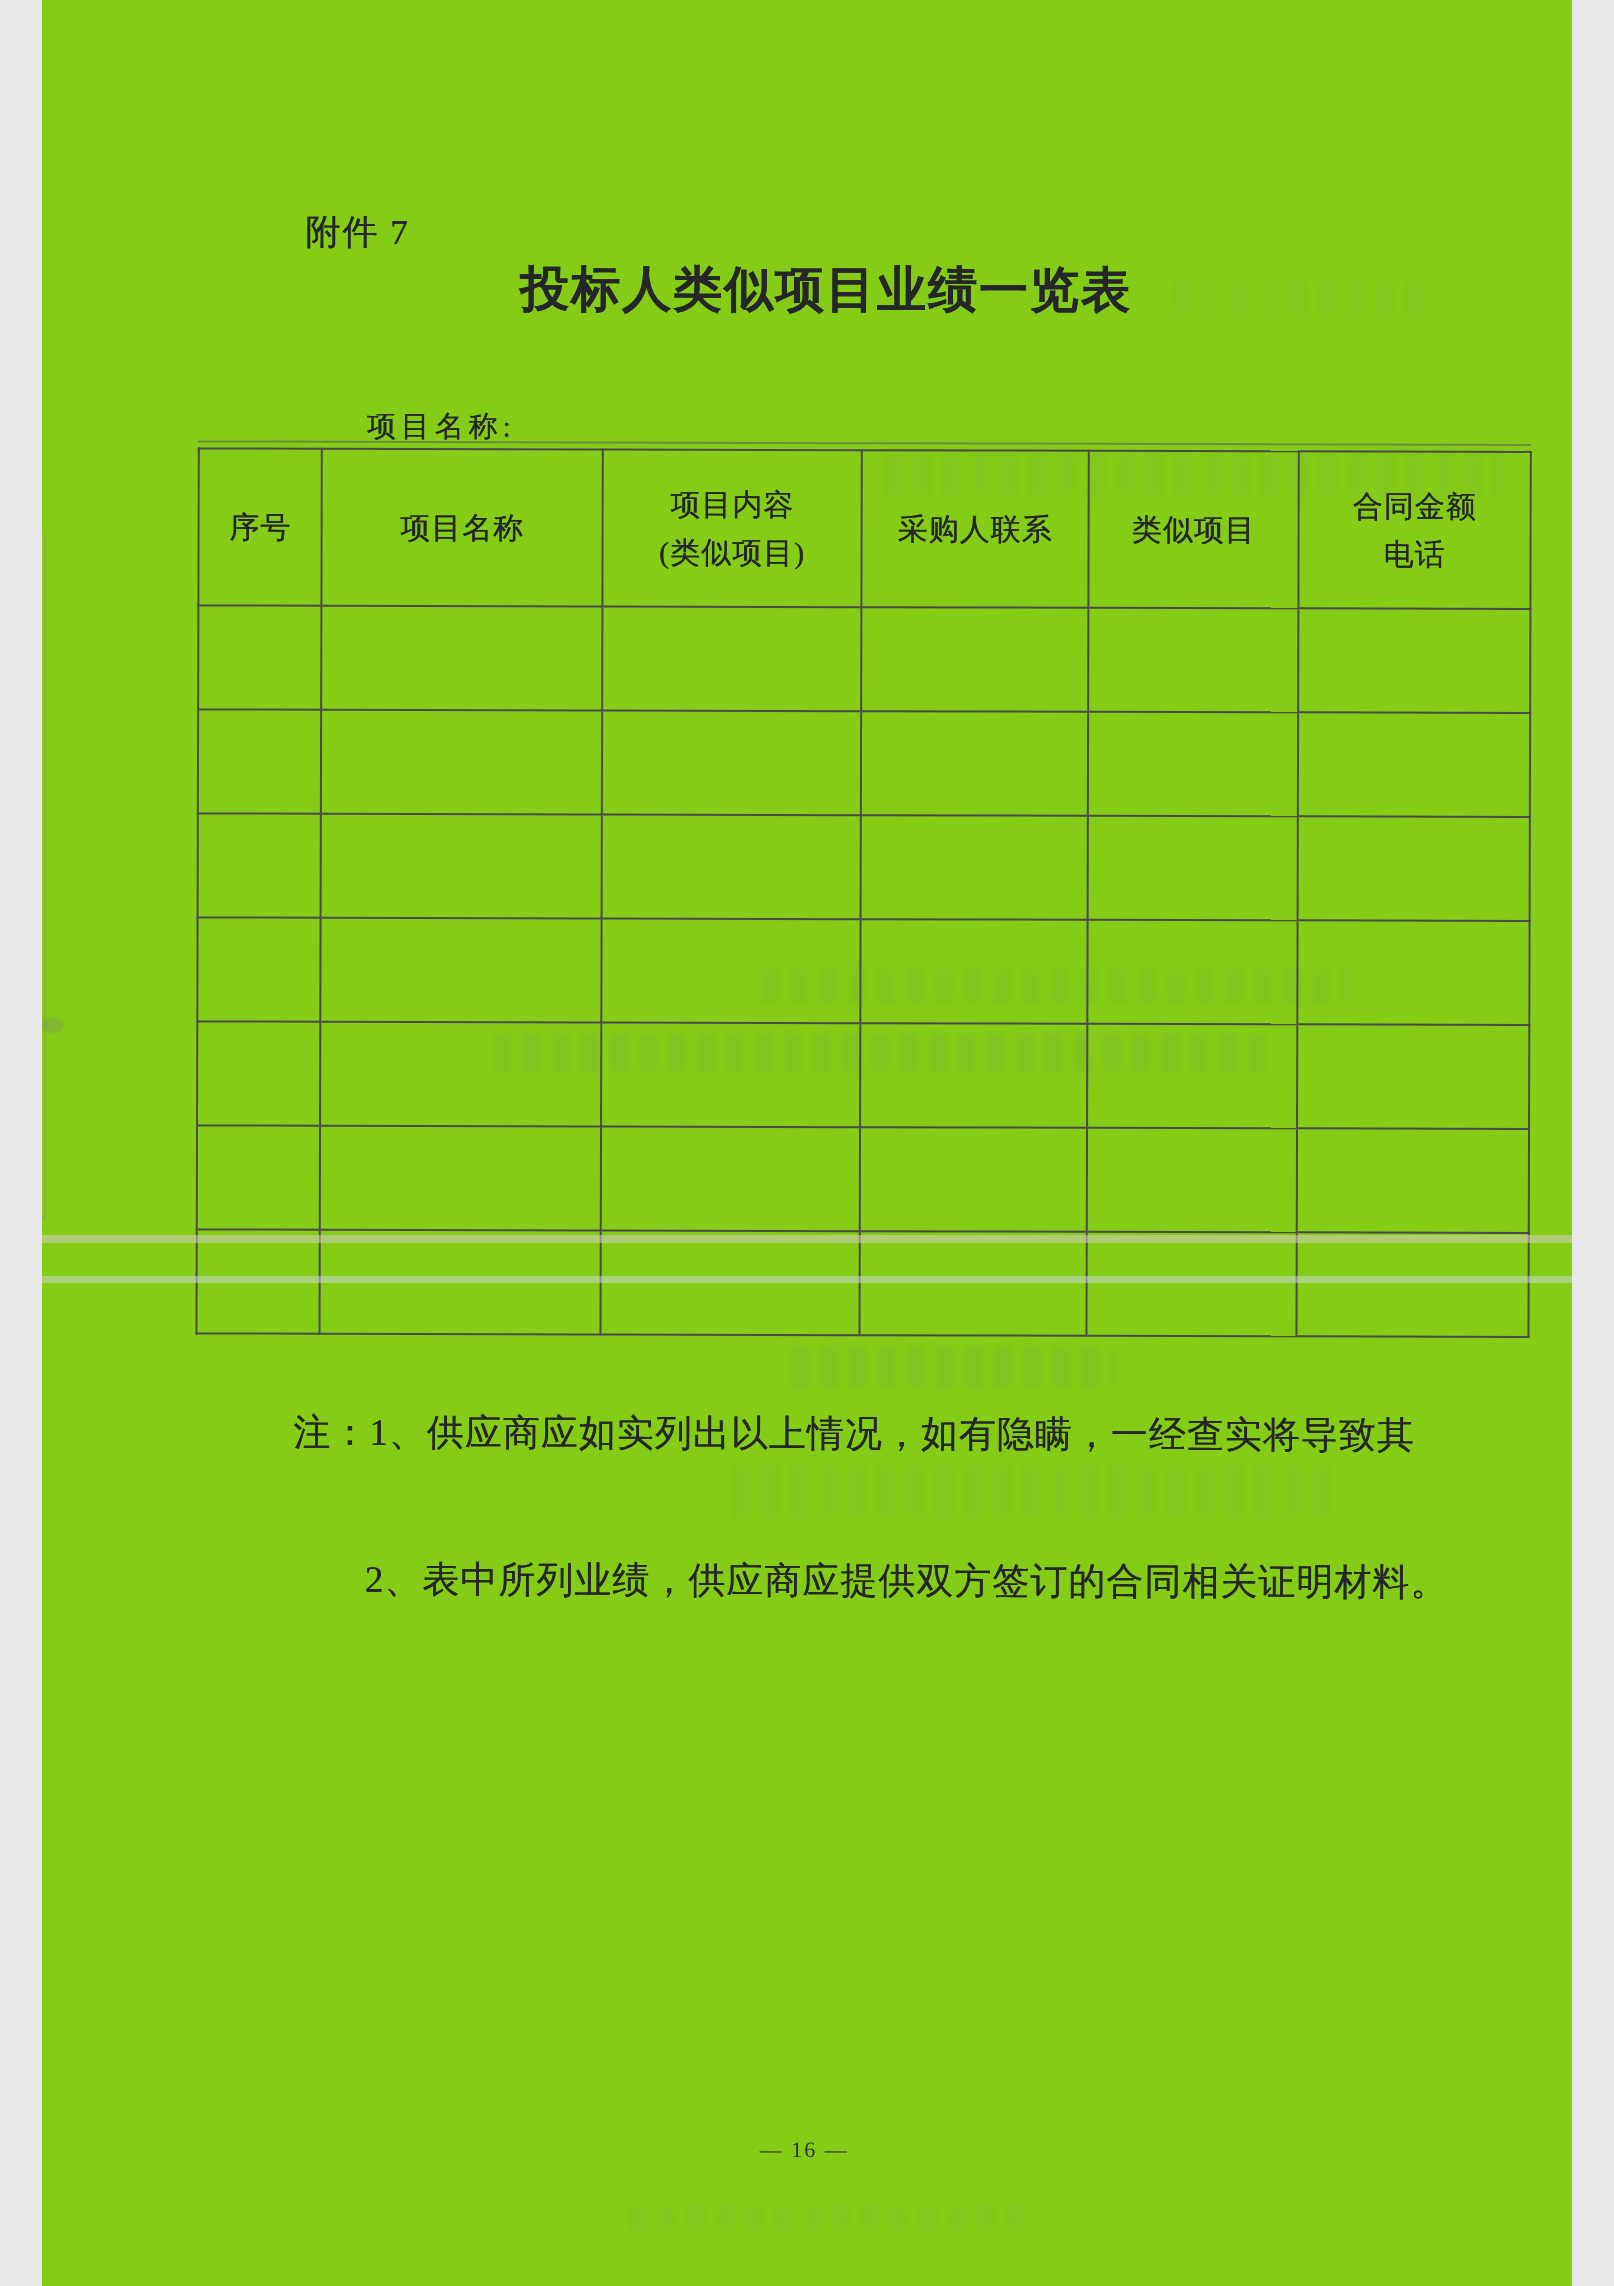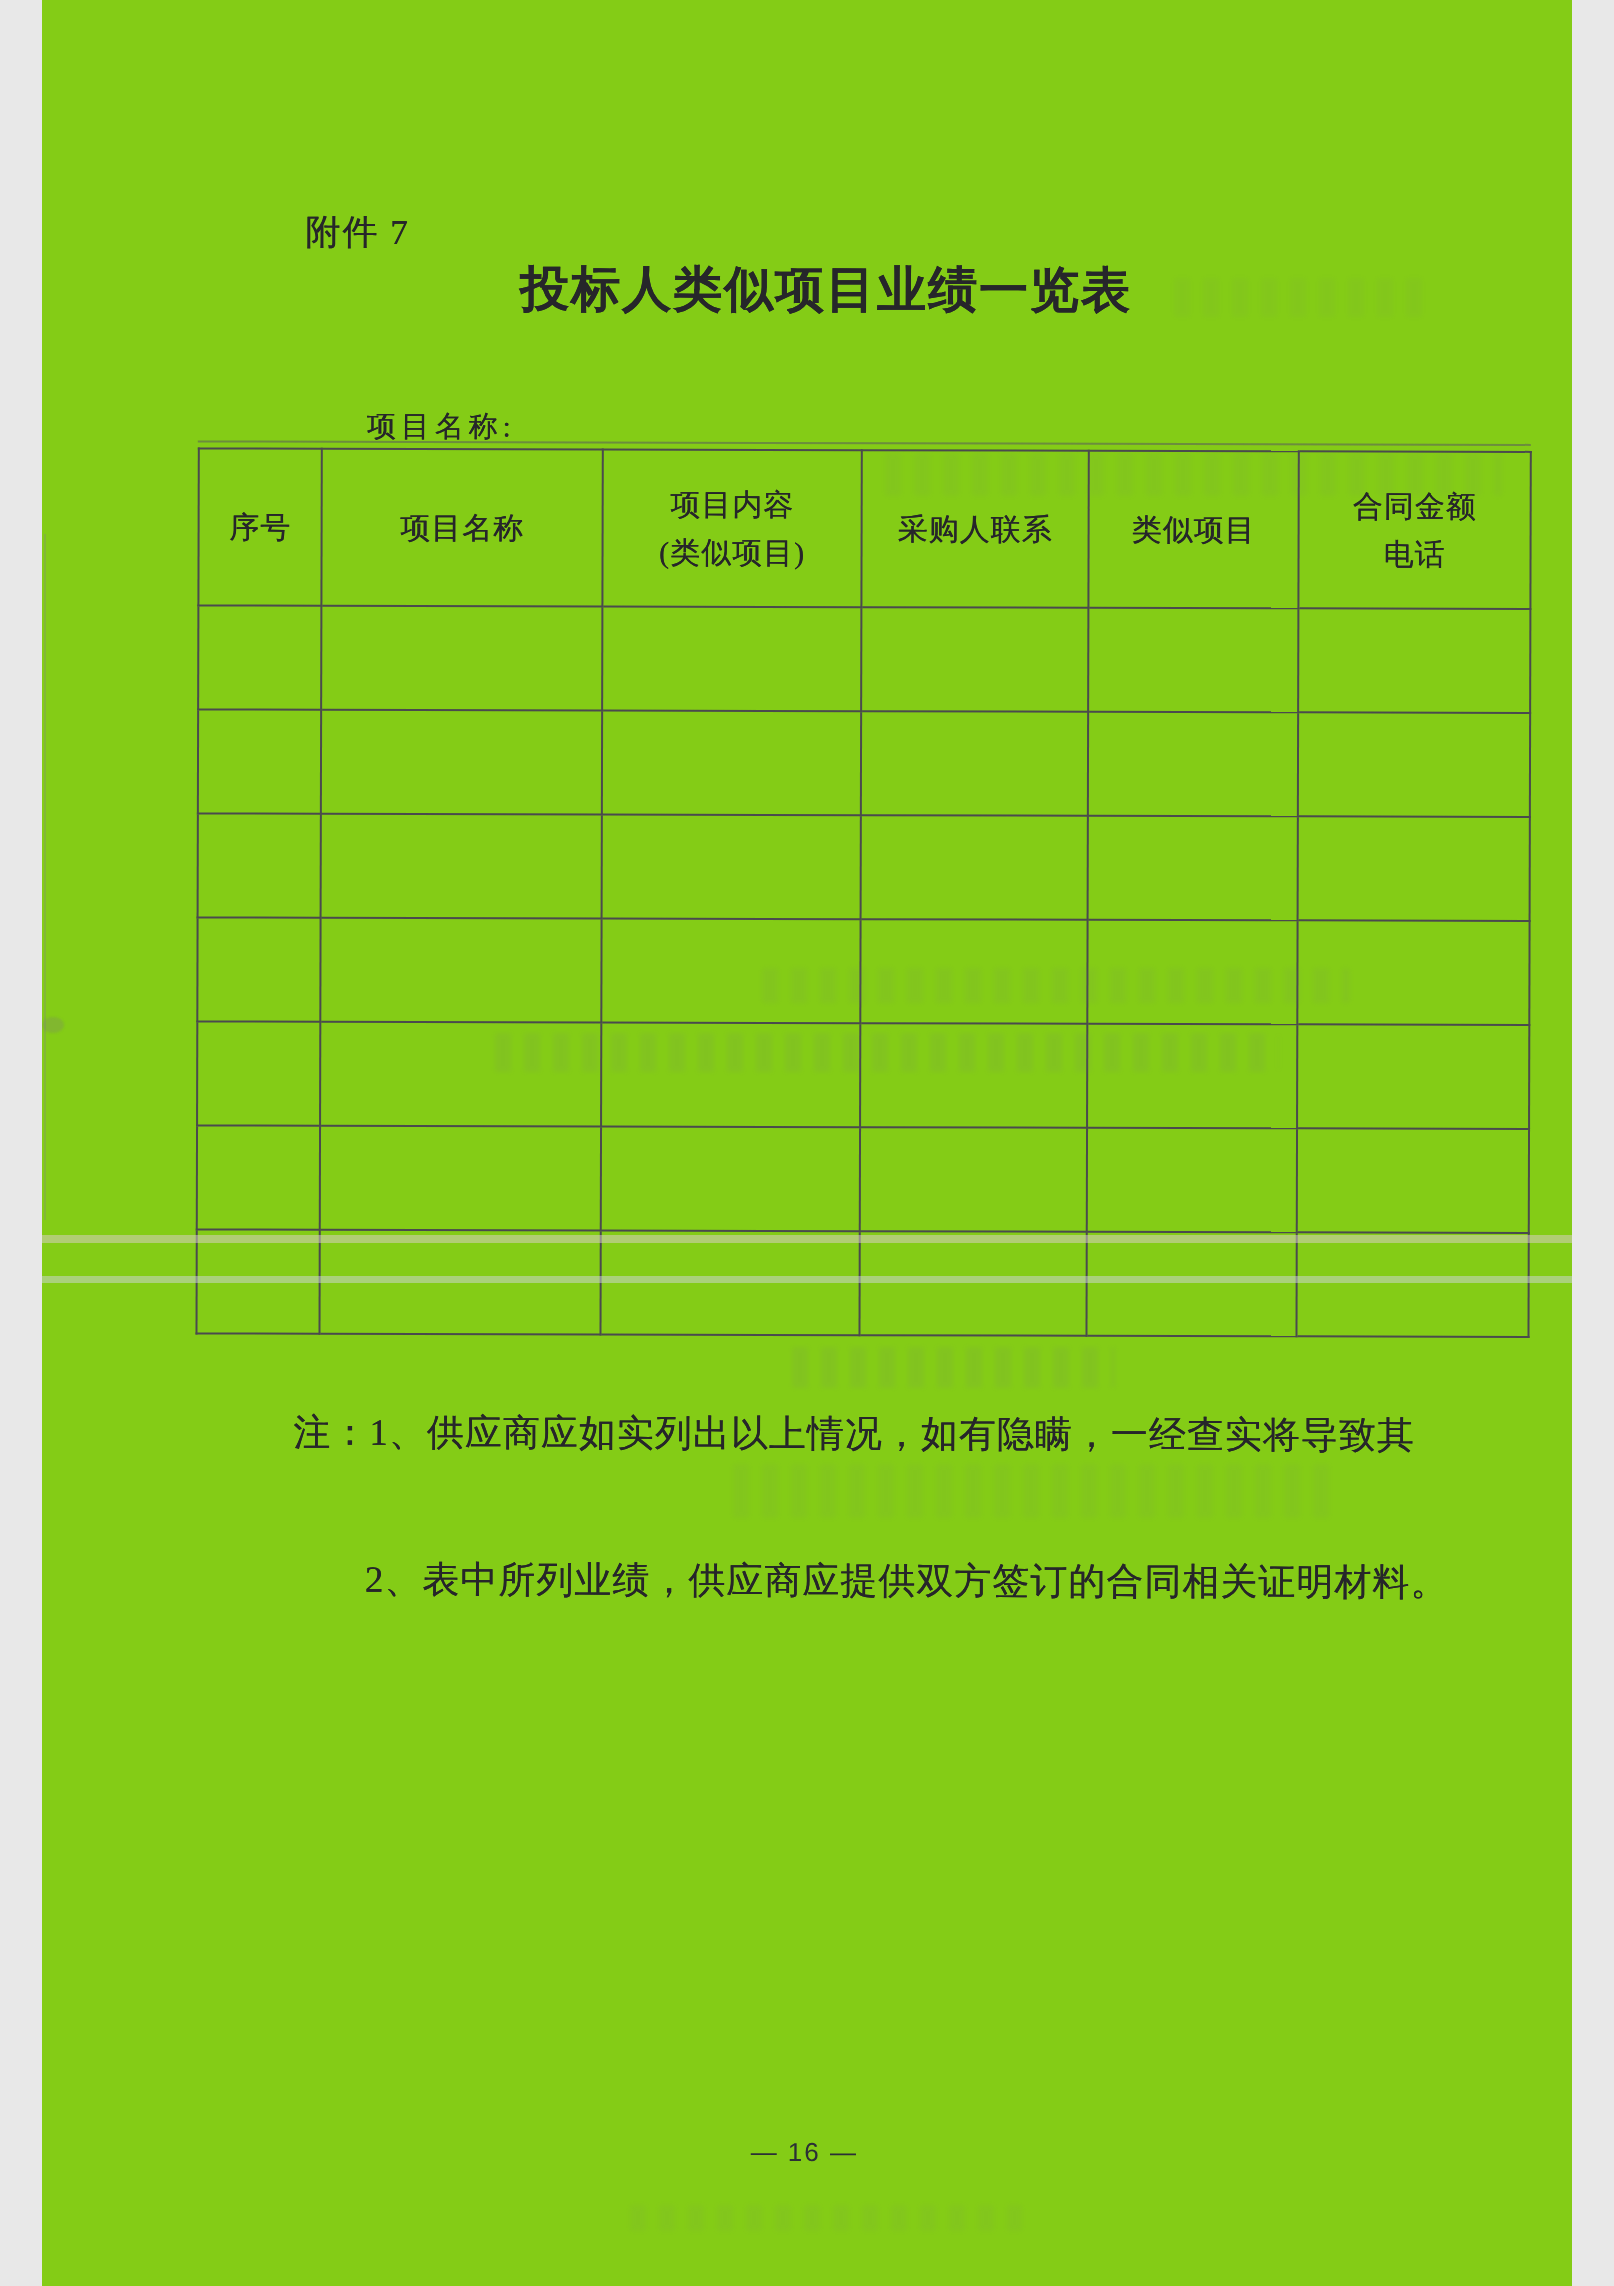--- a/index.html
+++ b/index.html
@@ -52,22 +52,22 @@
   .note-line{
     position:absolute;
     font-size:37px;letter-spacing:1px;white-space:nowrap;
   }
   .note-line1{left:252px;top:1409px;}
   .note-line2{left:252px;top:1483px;}
   .note-line3{left:324px;top:1556px;}
 
   .page-number{
     position:absolute;left:50%;top:2137px;transform:translateX(-50%);
-    font-size:26px;letter-spacing:2px;color:#2b3036;white-space:nowrap;
-    font-family:Liberation Sans, sans-serif;
+    font-size:22px;letter-spacing:2px;color:#2b3036;white-space:nowrap;
+    font-family:Liberation Serif, serif;
   }
 
   
   .ghost{
     position:absolute;
     background:repeating-linear-gradient(90deg,#6d7480 0 15.7px,transparent 15.7px 29px);
     filter:blur(2.5px);border-radius:2.9px;pointer-events:none;
   }
   .streak{position:absolute;left:0;width:100%;pointer-events:none;}
   .streak-1{top:1235px;height:7.8px;background:rgba(222,205,210,.5);}

